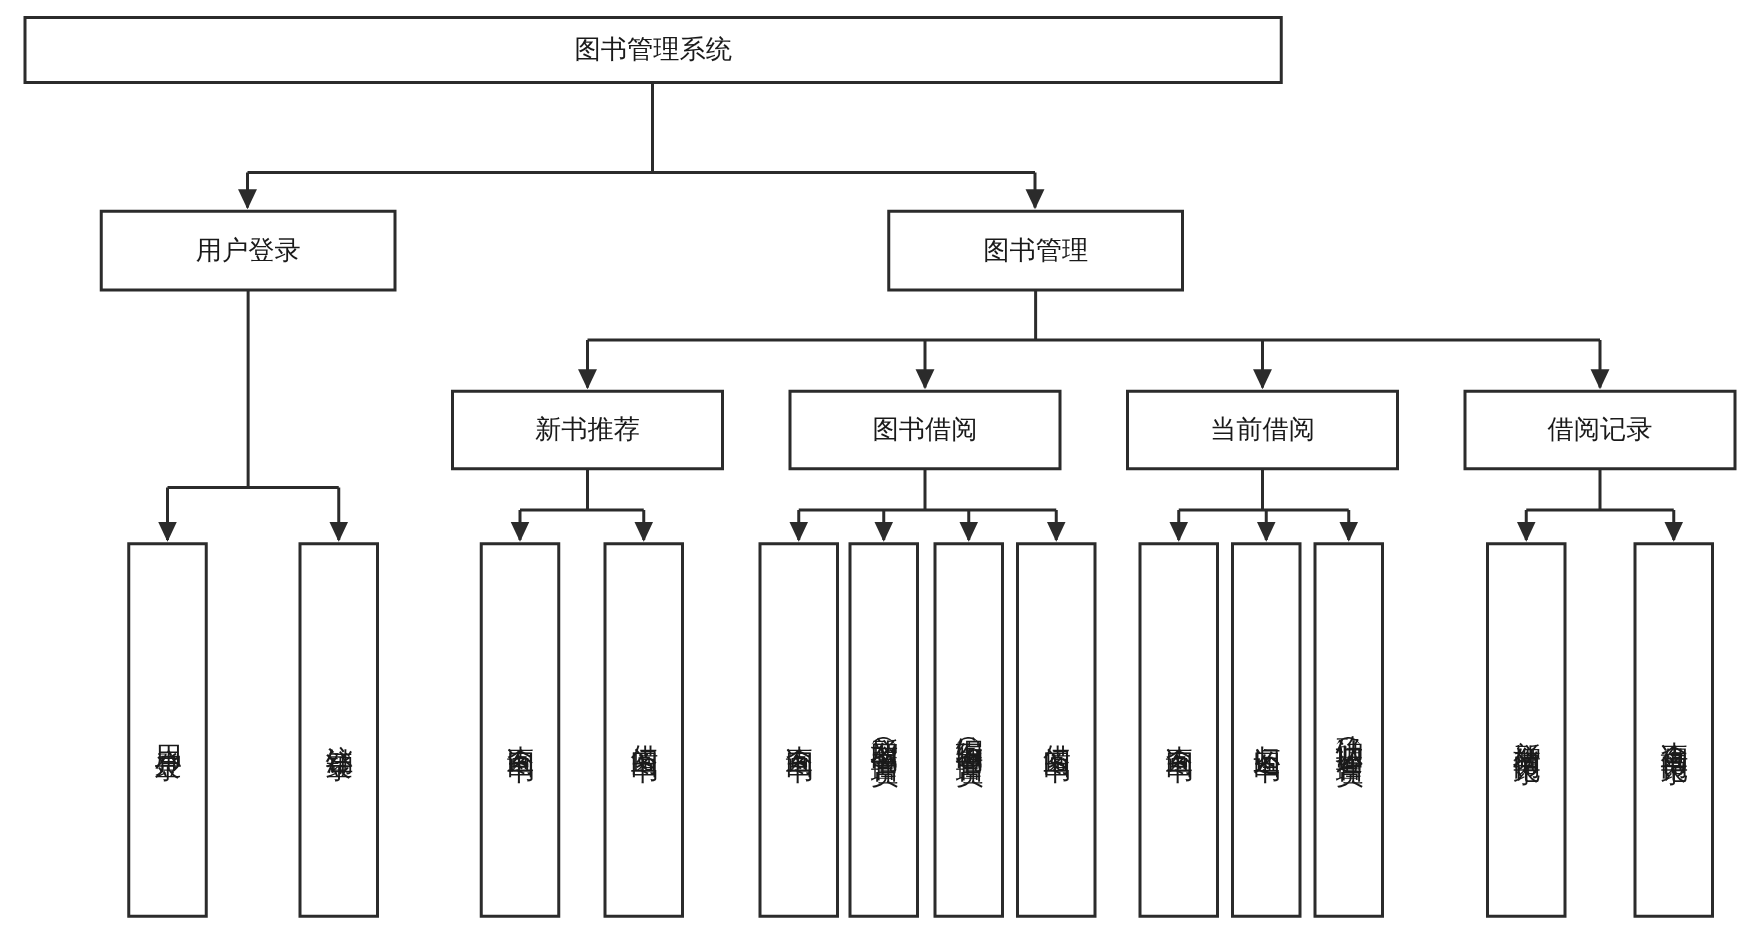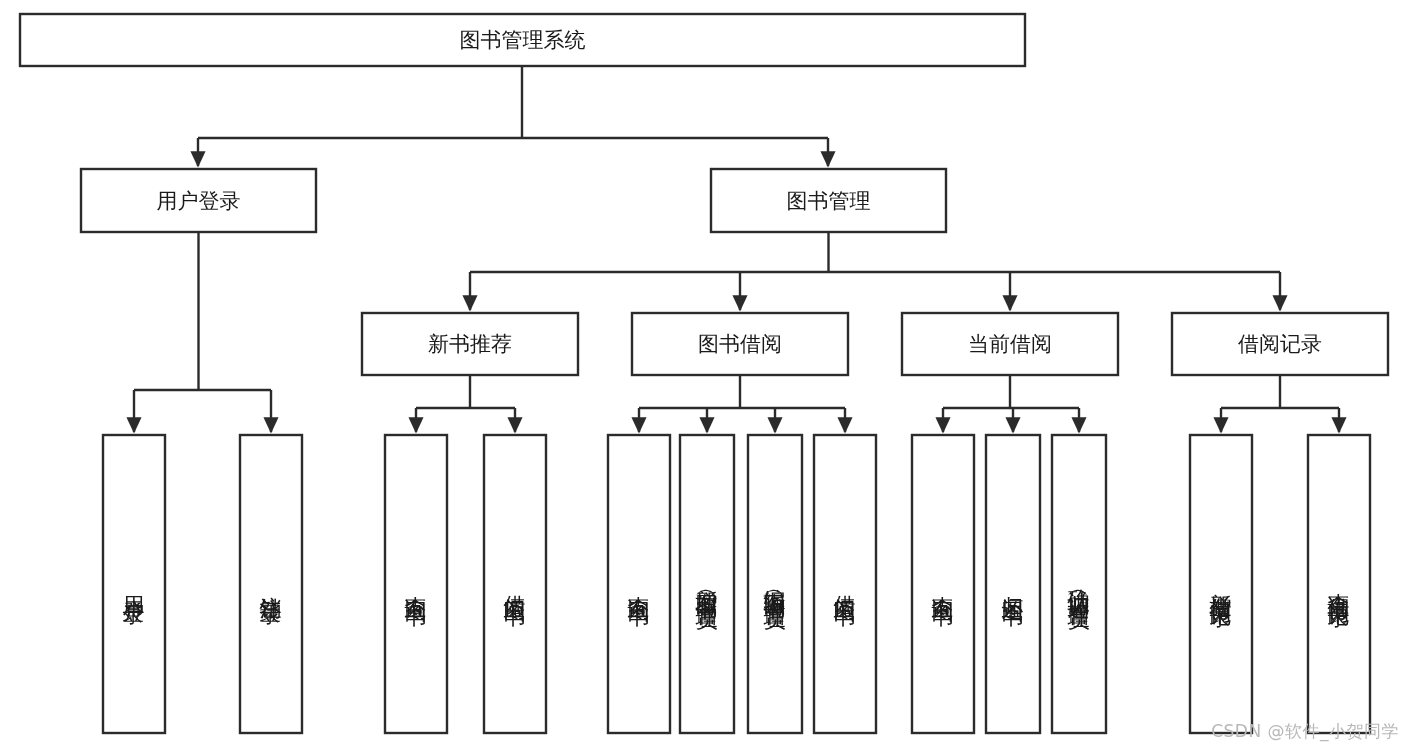--- a/index.html
+++ b/index.html
@@ -233,15 +233,14 @@
         </g>
         <g>
           <rect x="1308" y="435" width="62" height="298" class="node-rect"></rect>
           <foreignObject x="1308" y="435" width="62" height="298"><div xmlns="http://www.w3.org/1999/xhtml" class="vlabel-box">
               <div class="vlabel-text">查询借阅记录</div>
             </div></foreignObject>
         </g>
       </g>
   </svg>
 
-  <div id="watermark">CSDN @软件_小贺同学</div>
 
 </div>
 
 </body></html>

